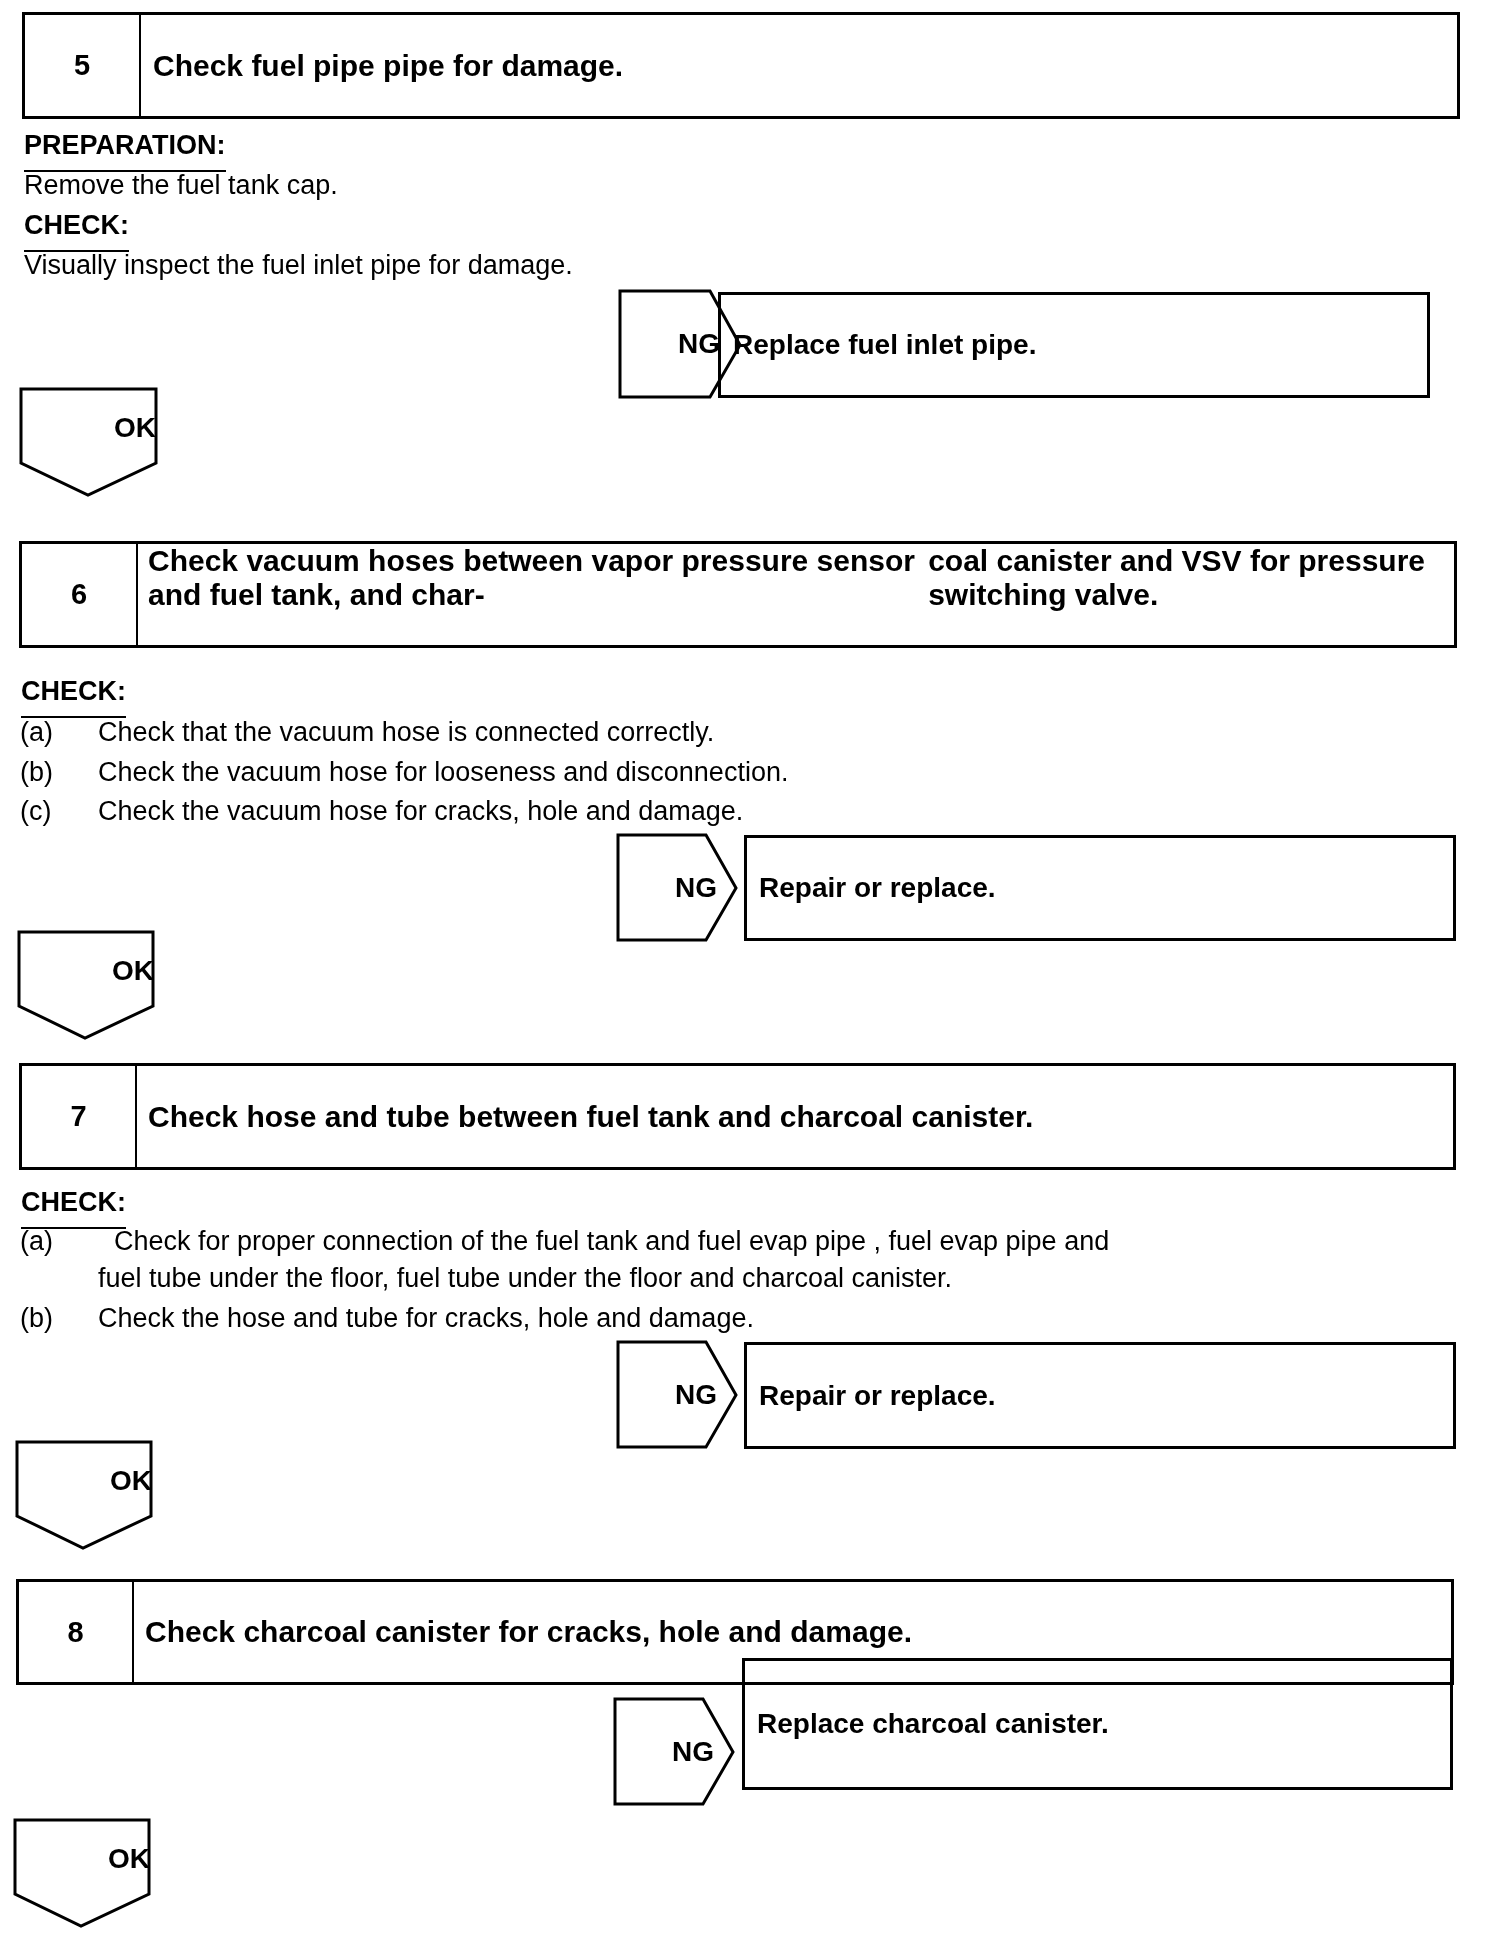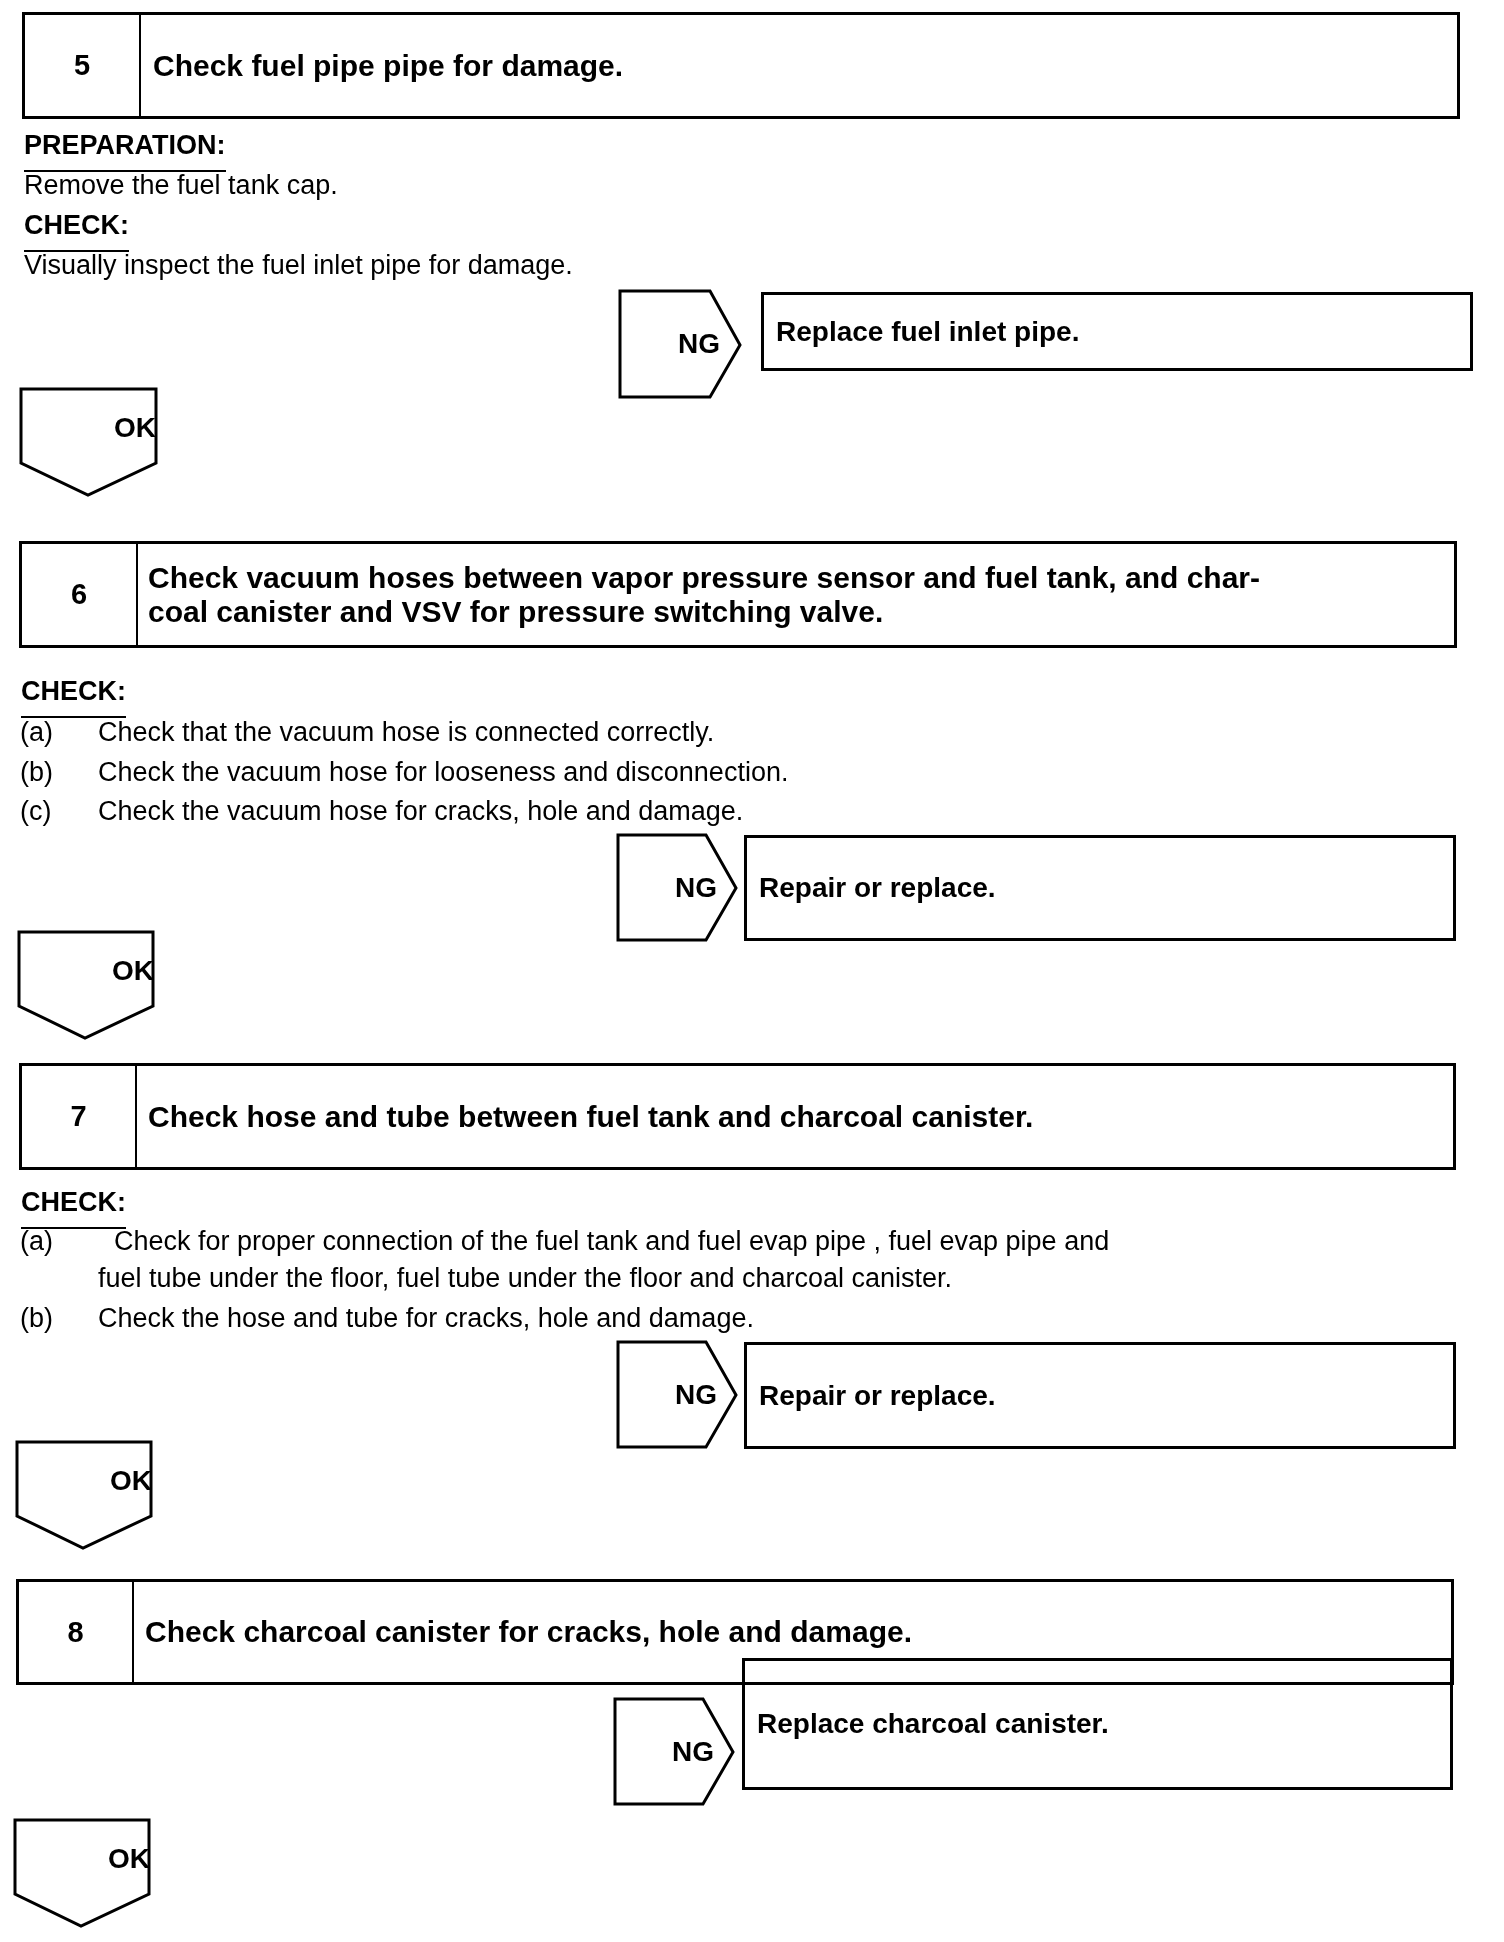--- a/index.html
+++ b/index.html
@@ -33,30 +33,30 @@
 </div>
 <div class="label" style="top:130px;"><span>PREPARATION:</span></div>
 <div class="text" style="top:170px;">Remove the fuel tank cap.</div>
 <div class="label" style="top:210px;"><span>CHECK:</span></div>
 <div class="text" style="top:250px;">Visually inspect the fuel inlet pipe for damage.</div>
 
 <svg class="ng-shape" style="left:618px;top:289px;" width="128" height="112">
   <polygon points="2,2 92,2 122,56 92,108 2,108" fill="#fff" stroke="#000" stroke-width="3"></polygon>
 </svg>
 <div class="ng-label" style="left:630px;top:328px;width:90px;">NG</div>
-<div class="result-box" style="left:761px;top:292px;width:712px;height:79px;">Replace fuel inlet pipe.</div>
+<div class="result-box" style="left:718px;top:292px;width:712px;height:106px;">Replace fuel inlet pipe.</div>
 
 <svg class="ok-shape" style="left:19px;top:387px;" width="140" height="112">
   <polygon points="2,2 137,2 137,76 69,108 2,76" fill="#fff" stroke="#000" stroke-width="3"></polygon>
 </svg>
 <div class="ok-label" style="left:21px;top:412px;width:135px;">OK</div>
 
 <div class="step-box" style="left:19px;top:541px;width:1438px;height:107px;">
   <div class="step-num" style="width:114px;">6</div>
-  <div class="step-title" style="left:126px;flex-direction:column;align-items:flex-start;justify-content:center;">
+  <div class="step-title" style="left:126px;align-items:flex-start;justify-content:center;">
     <div>Check vacuum hoses between vapor pressure sensor and fuel tank, and char-</div>
     <div>coal canister and VSV for pressure switching valve.</div>
   </div>
 </div>
 <div class="label" style="top:676px;left:21px;"><span>CHECK:</span></div>
 <div class="item-letter" style="top:717px;">(a)</div>
 <div class="item-text" style="top:717px;">Check that the vacuum hose is connected correctly.</div>
 <div class="item-letter" style="top:757px;">(b)</div>
 <div class="item-text" style="top:757px;">Check the vacuum hose for looseness and disconnection.</div>
 <div class="item-letter" style="top:796px;">(c)</div>

